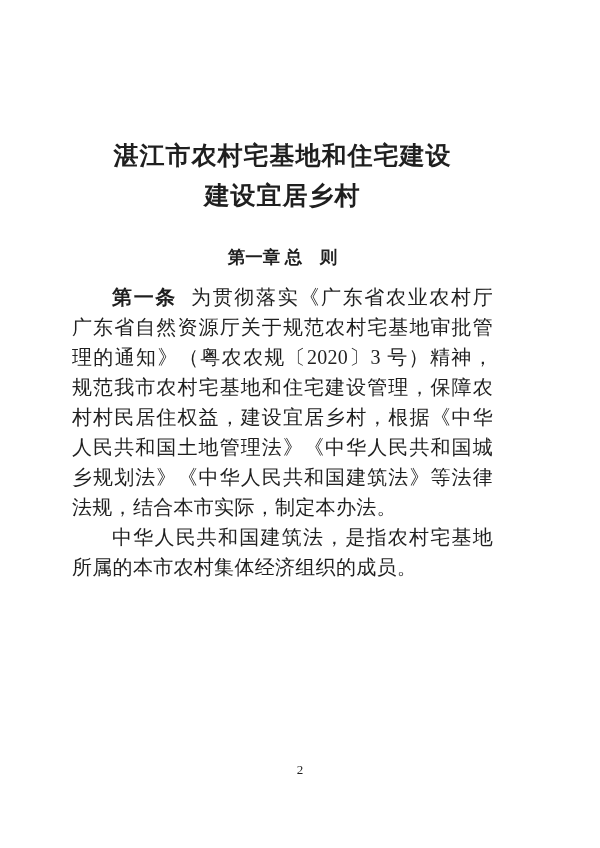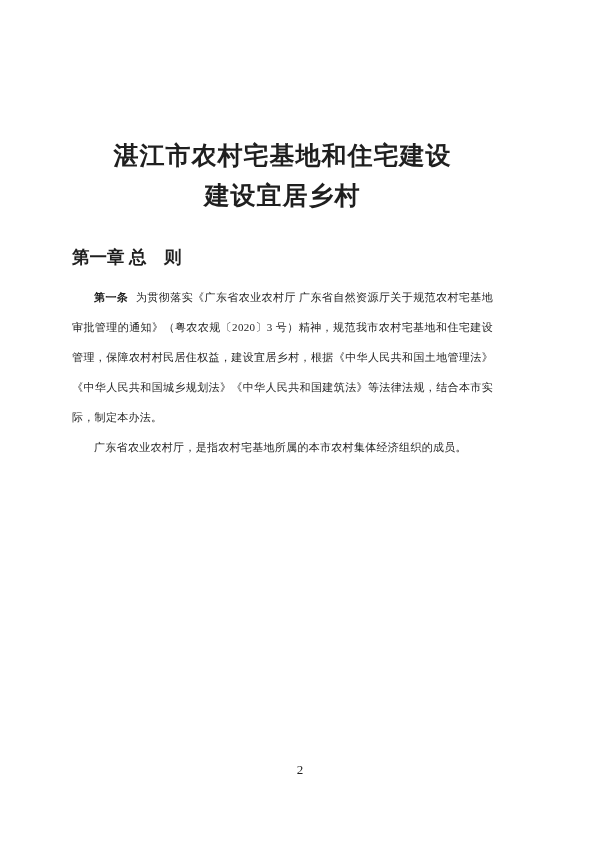--- a/index.html
+++ b/index.html
@@ -21,29 +21,30 @@
   .doc-title {
     margin-top: 136px;
     text-align: center;
     font-size: 25px;
     line-height: 40px;
     font-weight: bold;
     letter-spacing: 1px;
   }
   .chapter-heading {
     margin-top: 28px;
+    text-align: center;
     font-size: 17.5px;
     line-height: 26px;
     font-weight: bold;
   }
   .body-text {
     margin-top: 12px;
   }
   .para {
-    font-size: 11px;
+    font-size: 20px;
     line-height: 30px;
     text-align: justify;
     text-justify: inter-character;
     text-indent: 2em;
     letter-spacing: 0.3px;
   }
   .article-lead {
     font-weight: bold;
   }
   .article-lead:not(:empty) {
@@ -71,21 +72,21 @@
     </h1>
 
     <h2 class="chapter-heading">第一章 总　则</h2>
 
     <div class="body-text">
 
       <p class="para"><span class="article-lead">第一条</span><span>为贯彻落实《广东省农业农村厅 广东省自然资源厅关于规范农村宅基地审批管理的通知》（粤农农规〔2020〕3 号）精神，规范我市农村宅基地和住宅建设管理，保障农村村民居住权益，建设宜居乡村，根据《中华人民共和国土地管理法》《中华人民共和国城乡规划法》《中华人民共和国建筑法》等法律法规，结合本市实际，制定本办法。</span></p>
 
 
 
-      <p class="para"><span class="article-lead"></span><span>广东省农业农村厅，是指农村宅基地所属的本市农村集体经济组织的成员。</span></p>
+      <p class="para"><span class="article-lead"></span><span>中华人民共和国建筑法，是指农村宅基地所属的本市农村集体经济组织的成员。</span></p>
 
 
 
     </div>
   </div>
 
   <div class="page-number">2</div>
 </div>
 
 </body></html>

